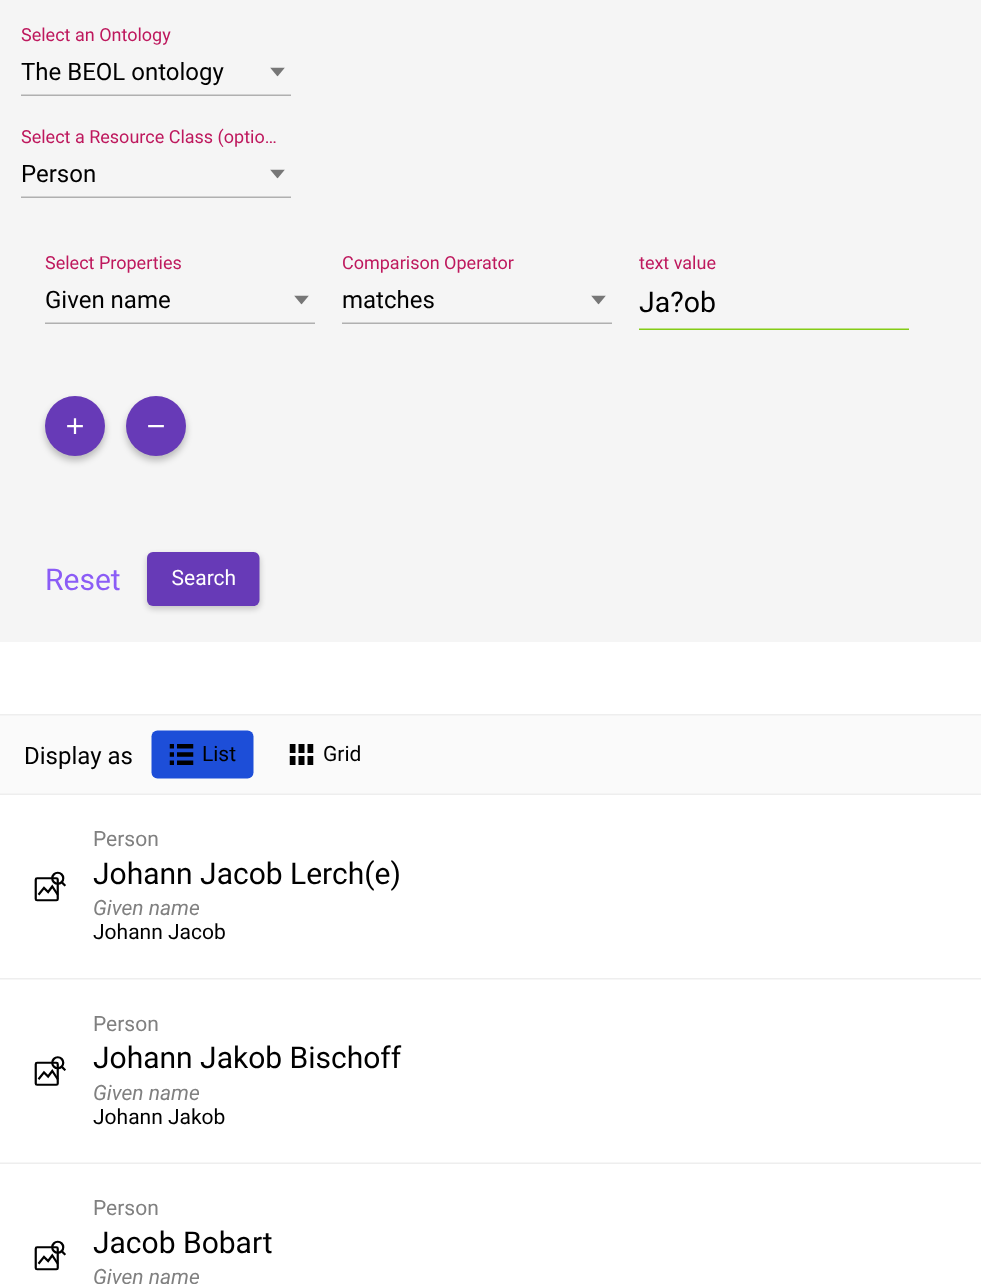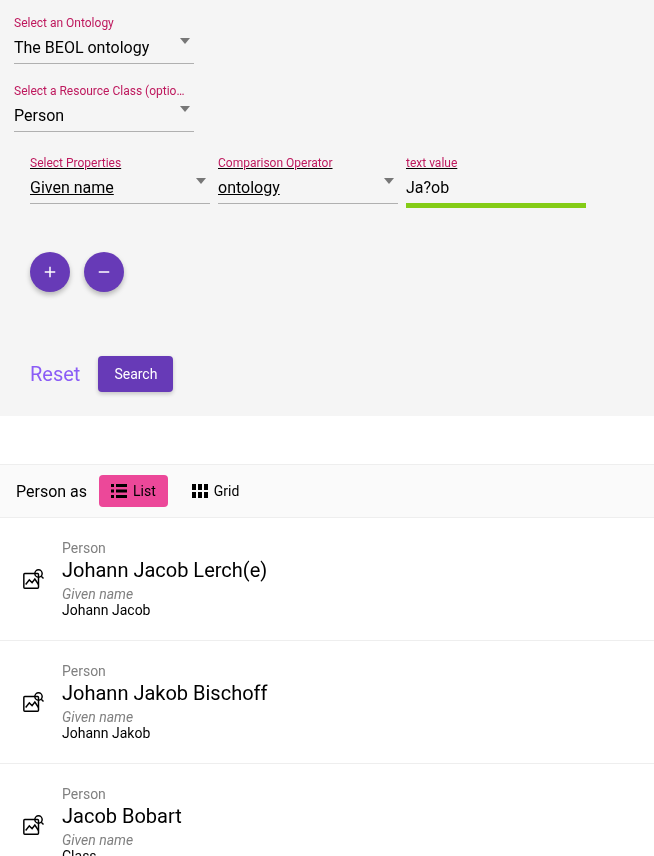--- a/index.html
+++ b/index.html
@@ -1,40 +1,40 @@
 <!DOCTYPE html>
 <html><head>
 <meta charset="utf-8">
 <style>
   * { box-sizing: border-box; margin: 0; padding: 0; font-family: -apple-system, BlinkMacSystemFont, "Segoe UI", Roboto, Helvetica, Arial, sans-serif; }
   body { width: 654px; background: #fff; color: #000; }
   .search-panel { background: #f5f5f5; padding: 16px 14px 24px 14px; }
   .field-group { display: inline-block; vertical-align: top; margin-bottom: 16px; }
   .field-label { font-size: 12px; color: #be185d; margin-bottom: 4px; white-space: nowrap; overflow: hidden; text-overflow: ellipsis; }
-  .select-wrap { display: flex; align-items: flex-start; border-bottom: 1px solid #b0b0b0; padding: 4px 0 6px 0; }
+  .select-wrap { display: flex; align-items: center; border-bottom: 1px solid #b0b0b0; padding: 4px 0 6px 0; }
   .select-value { font-size: 16px; color: #000; flex: 1; }
   .chevron { width: 10px; height: 6px; margin-left: 8px; margin-right: 4px; }
   .chevron svg { display: block; width: 100%; height: 100%; fill: #777; }
   .ontology-group { width: 180px; }
   .class-group { width: 180px; }
-  .property-row { display: flex; gap: 8px; margin-left: 16px; margin-top: 8px; text-decoration: underline; }
+  .property-row { display: flex; gap: 18px; margin-left: 16px; margin-top: 20px; }
   .prop-select { width: 180px; }
   .op-select { width: 180px; }
   .text-field-wrap { width: 180px; }
-  .text-input { font-size: 16px; width: 100%; border: none; border-bottom: 5px solid #84cc16; background: transparent; padding: 4px 0 6px 0; outline: none; }
+  .text-input { font-size: 19px; width: 100%; border: none; border-bottom: 1px solid #84cc16; background: transparent; padding: 4px 0 6px 0; outline: none; }
   .fab-row { margin-left: 16px; margin-top: 28px; display: flex; gap: 14px; }
   .fab { width: 40px; height: 40px; border-radius: 50%; background: #673ab7; display: flex; align-items: center; justify-content: center; cursor: pointer; box-shadow: 0 3px 5px rgba(0,0,0,0.25); }
   .fab svg { width: 18px; height: 18px; fill: #fff; }
   .action-row { margin-left: 16px; margin-top: 64px; display: flex; align-items: center; gap: 18px; }
   .reset-btn { font-size: 20px; color: #8b5cf6; background: none; border: none; cursor: pointer; }
   .search-btn { font-size: 14px; color: #fff; background: #673ab7; border: none; border-radius: 4px; padding: 10px 16px; cursor: pointer; box-shadow: 0 2px 4px rgba(0,0,0,0.2); }
   .display-bar { margin-top: 48px; background: #fafafa; border-top: 1px solid #eee; border-bottom: 1px solid #eee; padding: 10px 16px; display: flex; align-items: center; gap: 12px; }
   .display-label { font-size: 16px; }
   .view-toggle { display: flex; align-items: center; gap: 6px; padding: 8px 12px; border-radius: 4px; cursor: pointer; font-size: 14px; }
-  .view-toggle.active { background: #ec4899; }
+  .view-toggle.active { background: #1d4ed8; }
   .toggle-icon { width: 16px; height: 14px; }
   .toggle-icon svg { width: 100%; height: 100%; fill: #000; }
   .results { }
   .result-item { display: flex; align-items: center; padding: 22px 18px 22px 22px; border-bottom: 1px solid #eee; gap: 18px; }
   .result-icon { width: 22px; height: 22px; flex-shrink: 0; }
   .result-icon svg { width: 100%; height: 100%; stroke: #000; stroke-width: 1.6; fill: none; }
   .result-body { flex: 1; }
   .result-type { font-size: 14px; color: #808080; margin-bottom: 2px; }
   .result-title { font-size: 20px; font-weight: 400; margin-bottom: 4px; }
   .result-prop { font-size: 14px; color: #808080; font-style: italic; }
@@ -79,21 +79,21 @@
         <span class="chevron">
             <svg viewBox="0 0 10 6">
               <path d="M0 0 L5 6 L10 0 Z"></path>
             </svg>
           </span>
       </div>
     </div>
     <div class="field-group op-select">
       <div class="field-label">Comparison Operator</div>
       <div class="select-wrap">
-        <span class="select-value">ontology</span>
+        <span class="select-value">matches</span>
         <span class="chevron">
             <svg viewBox="0 0 10 6">
               <path d="M0 0 L5 6 L10 0 Z"></path>
             </svg>
           </span>
       </div>
     </div>
     <div class="field-group text-field-wrap">
       <div class="field-label">text value</div>
       <input class="text-input" type="text" value="Ja?ob" style="">
@@ -115,21 +115,21 @@
   </div>
 
   <div class="action-row">
     <button class="reset-btn">Reset</button>
     <button class="search-btn">Search</button>
   </div>
 
 </div>
 
 <div class="display-bar">
-  <span class="display-label">Person as</span>
+  <span class="display-label">Display as</span>
   <div class="view-toggle active">
     <span class="toggle-icon">
       <svg viewBox="0 0 16 14">
           <rect x="0" y="0" width="3" height="3"></rect>
           <rect x="5" y="0" width="11" height="3"></rect>
           <rect x="0" y="5.5" width="3" height="3"></rect>
           <rect x="5" y="5.5" width="11" height="3"></rect>
           <rect x="0" y="11" width="3" height="3"></rect>
           <rect x="5" y="11" width="11" height="3"></rect>
         </svg>

